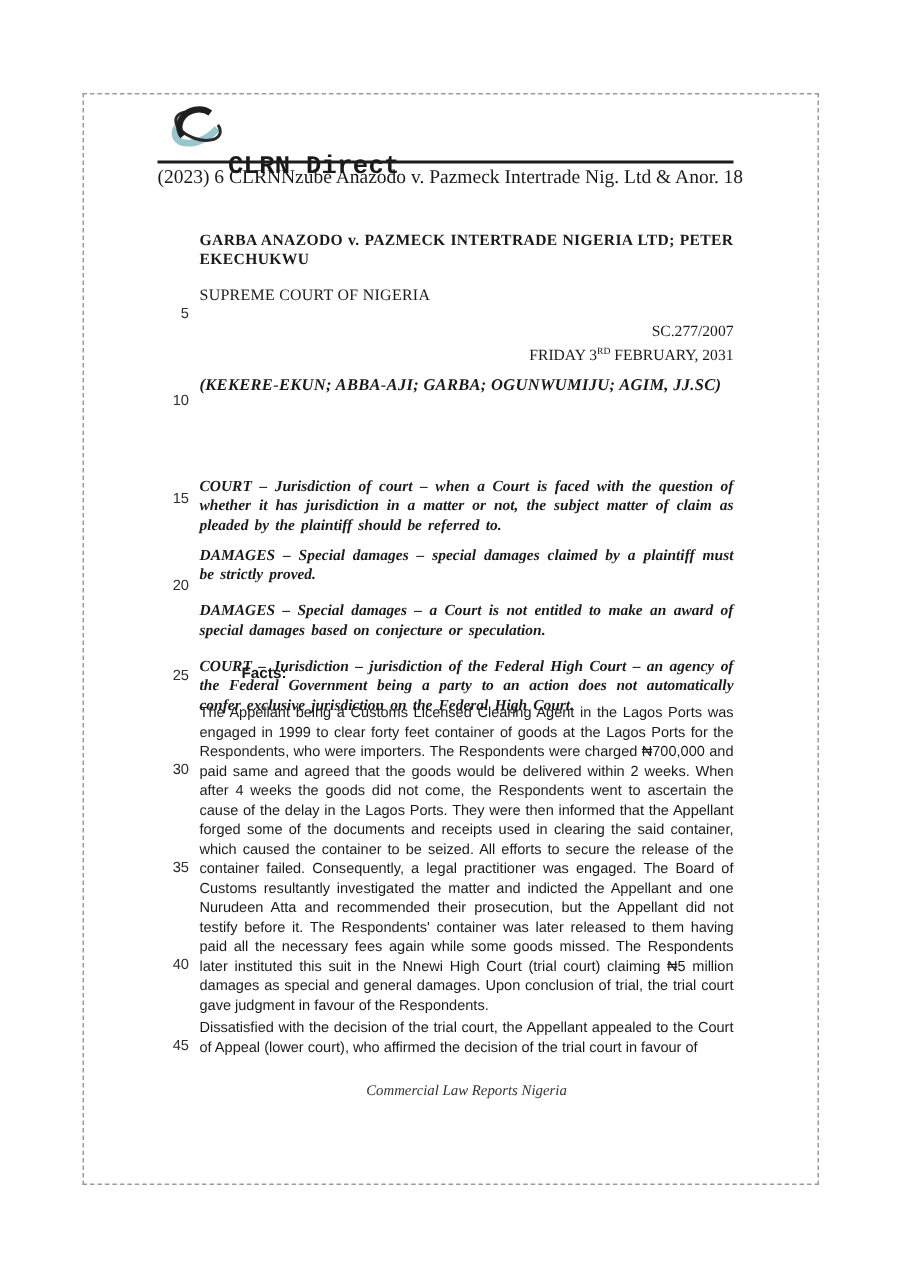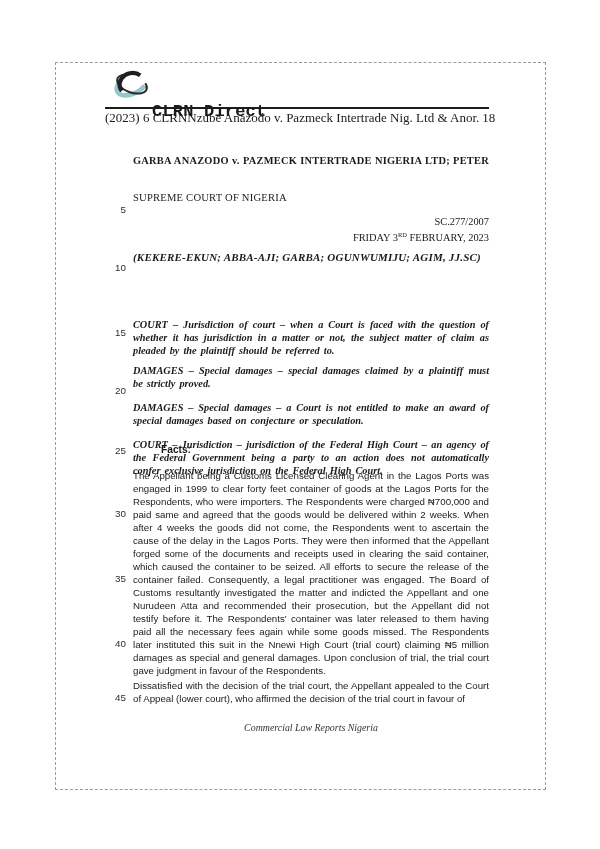--- a/index.html
+++ b/index.html
@@ -130,27 +130,28 @@
 <div id="header-rule" class="abs"></div>
 
 <div id="running-head" class="abs">
   <span class="citation">(2023) 6 CLRN</span>
   <span class="case">Nzube Anazodo v. Pazmeck Intertrade Nig. Ltd &amp; Anor.</span>
   <span class="pagenum">18</span>
 </div>
 
 <div id="case-title" class="abs col">
   <span class="tl1">GARBA ANAZODO v. PAZMECK INTERTRADE NIGERIA LTD; PETER</span>
+  <span class="tl2">EKECHUKWU</span>
 </div>
 
 <div id="court-name" class="abs col">SUPREME COURT OF NIGERIA</div>
 
 <div id="docket" class="abs col">
   <div>SC.277/2007</div>
-  <div><span>FRIDAY 3</span><sup>RD</sup><span> FEBRUARY, 2023</span></div>
+  <div><span>FRIDAY 3</span><sup>RD</sup><span> FEBRUARY, 2031</span></div>
 </div>
 
 <div id="judges" class="abs col">(KEKERE-EKUN; ABBA-AJI; GARBA; OGUNWUMIJU; AGIM, JJ.SC)</div>
 
 <div id="headnote-0" class="abs col headnote">COURT – Jurisdiction of court – when a Court is faced with the question of whether it has jurisdiction in a matter or not, the subject matter of claim as pleaded by the plaintiff should be referred to.</div>
 <div id="headnote-1" class="abs col headnote">DAMAGES – Special damages – special damages claimed by a plaintiff must be strictly proved.</div>
 <div id="headnote-2" class="abs col headnote">DAMAGES – Special damages – a Court is not entitled to make an award of special damages based on conjecture or speculation.</div>
 <div id="headnote-3" class="abs col headnote">COURT – Jurisdiction – jurisdiction of the Federal High Court – an agency of the Federal Government being a party to an action does not automatically confer exclusive jurisdiction on the Federal High Court.</div>
 
 <div id="facts-heading" class="abs col sans">Facts:</div>

